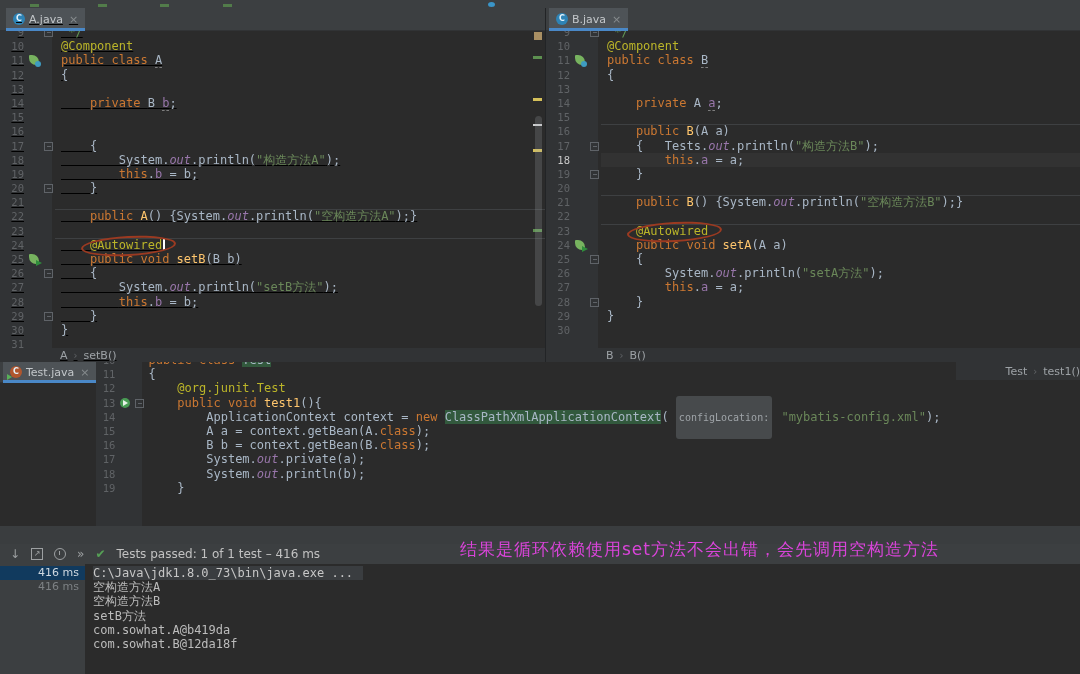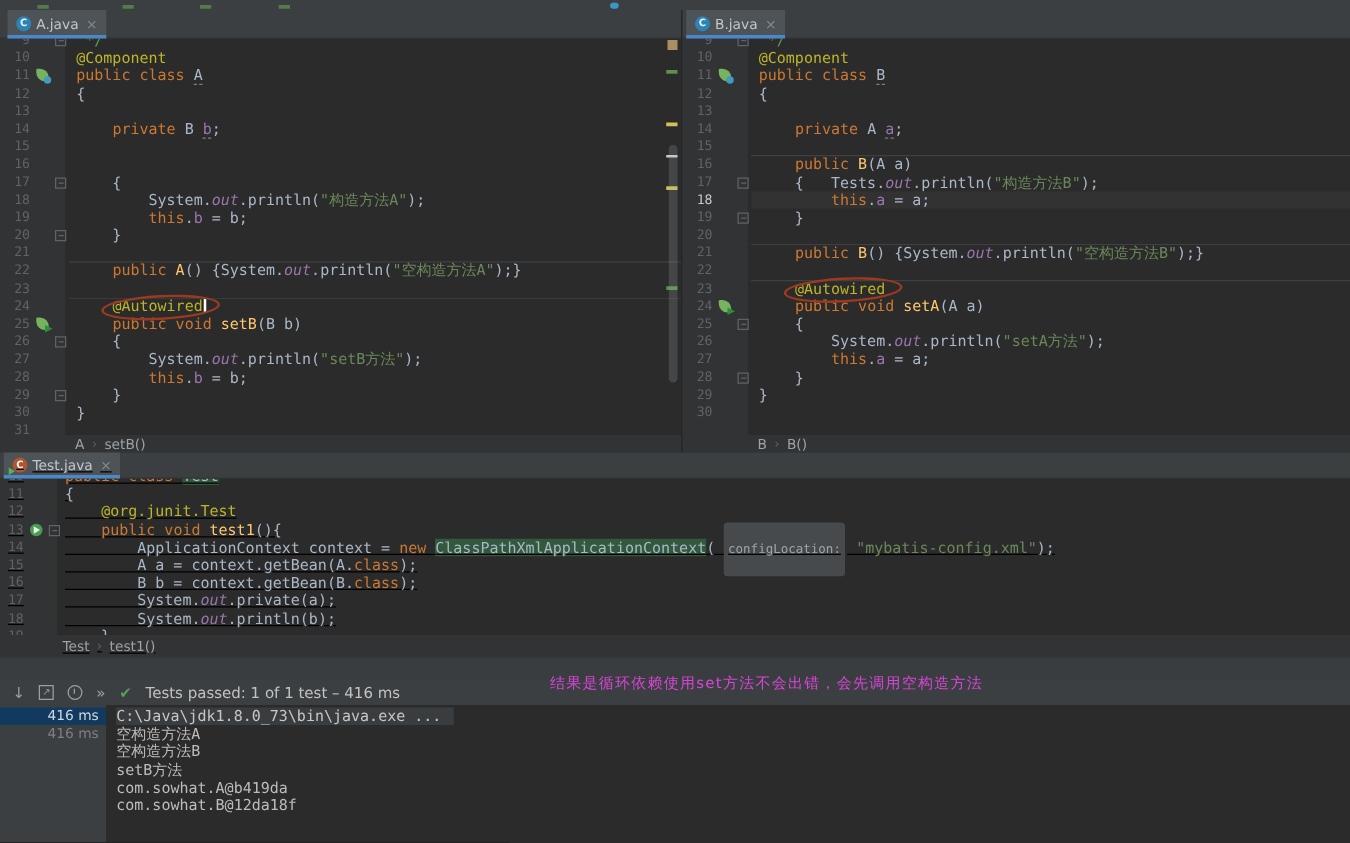--- a/index.html
+++ b/index.html
@@ -8,23 +8,23 @@
 
   
   .top-strip{position:absolute;top:0;left:0;width:1080px;height:8px;background:#3c3f41;
              border-bottom:1px solid #2d2f31;}
   .frag{position:absolute;bottom:1px;height:3px;width:9px;background:#527c4a;}
   .frag.blue{width:7px;height:5px;border-radius:50%;background:#3a95c8;}
 
   
   .editors{position:absolute;top:8px;left:0;width:1080px;height:354px;display:flex;}
   .pane{display:flex;flex-direction:column;box-sizing:border-box;}
-  .pane-a{width:545px;}
+  .pane-a{width:545px;text-decoration:underline;}
   .pane-b{width:535px;border-left:1px solid #222426;}
-  .pane-test{position:absolute;top:362px;left:0;width:1080px;height:164px;display:flex;flex-direction:column;text-decoration:underline;}
+  .pane-test{position:absolute;top:362px;left:0;width:1080px;height:164px;display:flex;flex-direction:row;}
 
   .tabbar{height:22px;background:#3c3f41;display:flex;align-items:stretch;border-bottom:1px solid #313335;flex:none;}
   .pane-test .tabbar{height:20px;}
   .tab{position:relative;display:flex;align-items:center;gap:4px;padding:0 7px;margin-left:6px;
        background:#4e5357;color:#c3c7ca;font-size:11px;}
   .pane-b .tab,.pane-test .tab{margin-left:3px;}
   .tab .underline{position:absolute;left:0;right:0;bottom:-1px;height:3px;background:#4a88c7;}
   .cicon{width:12px;height:12px;border-radius:50%;background:#2e83b5;color:#e2f2fb;
          font:bold 8px/12px "DejaVu Sans",sans-serif;text-align:center;flex:none;position:relative;}
   .cicon::after{content:"C";}
@@ -100,21 +100,21 @@
   .console-wrap{position:absolute;top:564px;left:0;width:1080px;height:110px;display:flex;}
   .tree{width:85px;flex:none;background:#3c3f41;padding-top:2px;box-sizing:border-box;
         font-size:11px;color:#7d8184;}
   .tree-row{height:14.2px;line-height:14.2px;text-align:right;padding-right:6px;}
   .tree-row.sel{background:#113a5e;color:#cfd8e0;}
   .console{flex:1;background:#2b2b2b;font-family:"DejaVu Sans Mono",monospace;font-size:12px;
            color:#bcbcbc;padding:2px 0 0 8px;}
   .console .row{height:14.2px;line-height:14.2px;white-space:pre;}
   .console .row.sel{background:#3a3d40;width:max-content;padding-right:10px;color:#c7c7c7;}
 
-  .annotation{position:absolute;left:440px;top:538px;font-size:12px;color:#d944d9;
+  .annotation{position:absolute;left:460px;top:538px;font-size:17px;color:#d944d9;
               white-space:nowrap;z-index:5;letter-spacing:1px;}
 </style>
 </head>
 <body>
 
 <div class="app">
 
   <div class="top-strip">
     <span class="frag" style="left:30px"></span>
     <span class="frag" style="left:98px"></span>

